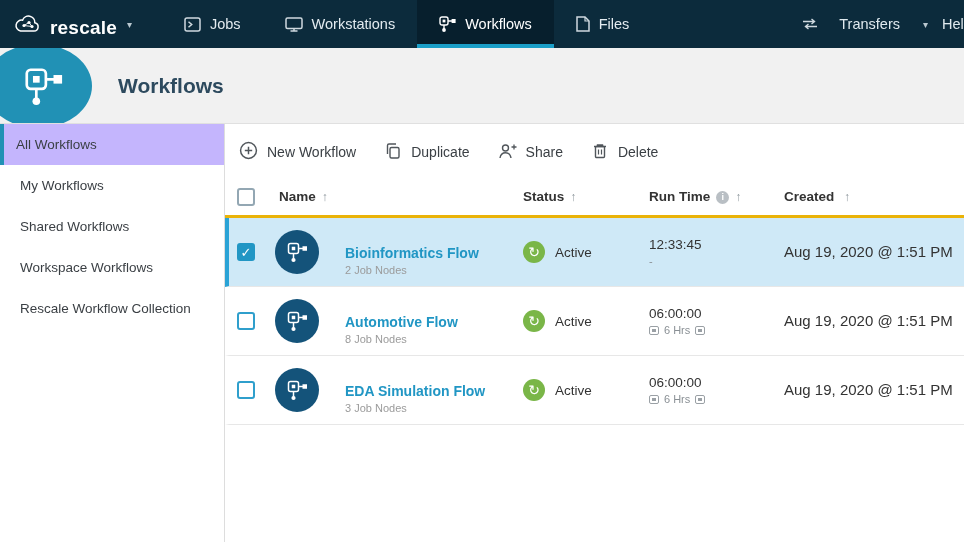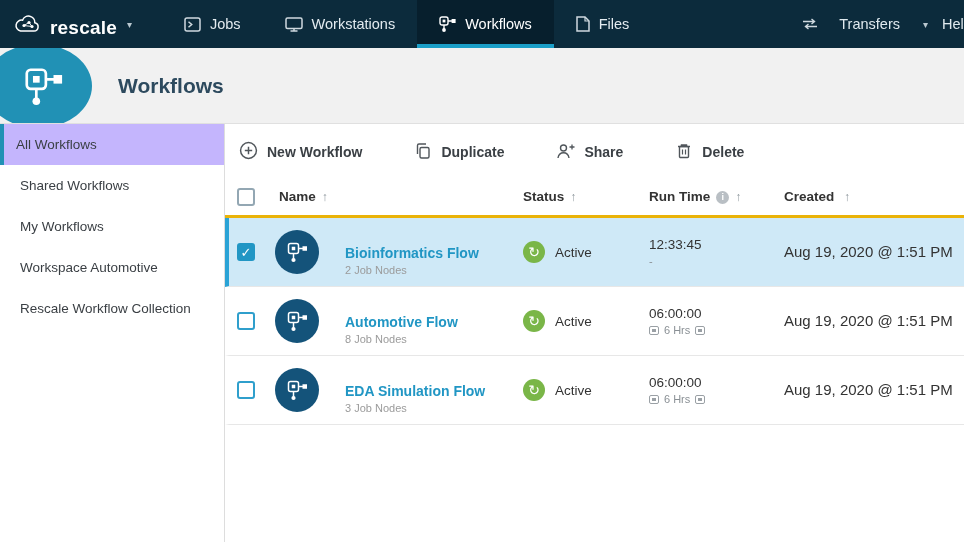--- a/index.html
+++ b/index.html
@@ -47,21 +47,21 @@
   .sidebar { width:225px; border-right:1px solid #ddd; background:#fff; flex-shrink:0; }
   .side-item {
     padding:13px 16px; font-size:13.5px; color:#3a3f44; cursor:pointer;
     border-left:4px solid transparent; padding-left:16px;
   }
   .side-item.active { background:#c4b5fd; border-left-color:#2191b5; padding-left:12px; }
 
   .main { flex:1; display:flex; flex-direction:column; background:#fff; }
 
   
-  .toolbar { display:flex; align-items:center; gap:52px; padding:17px 0 15px 14px;font-weight:bold; }
+  .toolbar { display:flex; align-items:center; gap:28px; padding:17px 0 15px 14px; }
   .tool-btn { display:flex; align-items:center; gap:9px; font-size:14px; color:#3b4045; cursor:pointer; }
 
   
   .thead {
     display:flex; align-items:center; height:40px; border-bottom:3px solid #eab308;
     font-size:13.5px; font-weight:bold; color:#333;
   }
   .col-check { width:46px; padding-left:12px; flex-shrink:0; }
   .col-name  { flex:1; display:flex; align-items:center; }
   .col-status{ width:126px; flex-shrink:0; display:flex; align-items:center; }
@@ -198,23 +198,23 @@
       <circle cx="15" cy="38" r="4" fill="#fff"></circle>
     </svg>
   </div>
   <div class="page-title">Workflows</div>
 </div>
 
 <div class="content">
 
   <div class="sidebar">
     <div class="side-item active">All Workflows</div>
+    <div class="side-item">My Workflows</div>
     <div class="side-item">Shared Workflows</div>
-    <div class="side-item">My Workflows</div>
-    <div class="side-item">Workspace Automotive</div>
+    <div class="side-item">Workspace Workflows</div>
     <div class="side-item">Rescale Workflow Collection</div>
   </div>
 
   <div class="main">
 
     <div class="toolbar">
       <div class="tool-btn">
         <span>
           <svg width="19" height="19" viewBox="0 0 18 18">
             <circle cx="9" cy="9" r="7.5" fill="none" stroke="#50565b" stroke-width="1.4"></circle>

